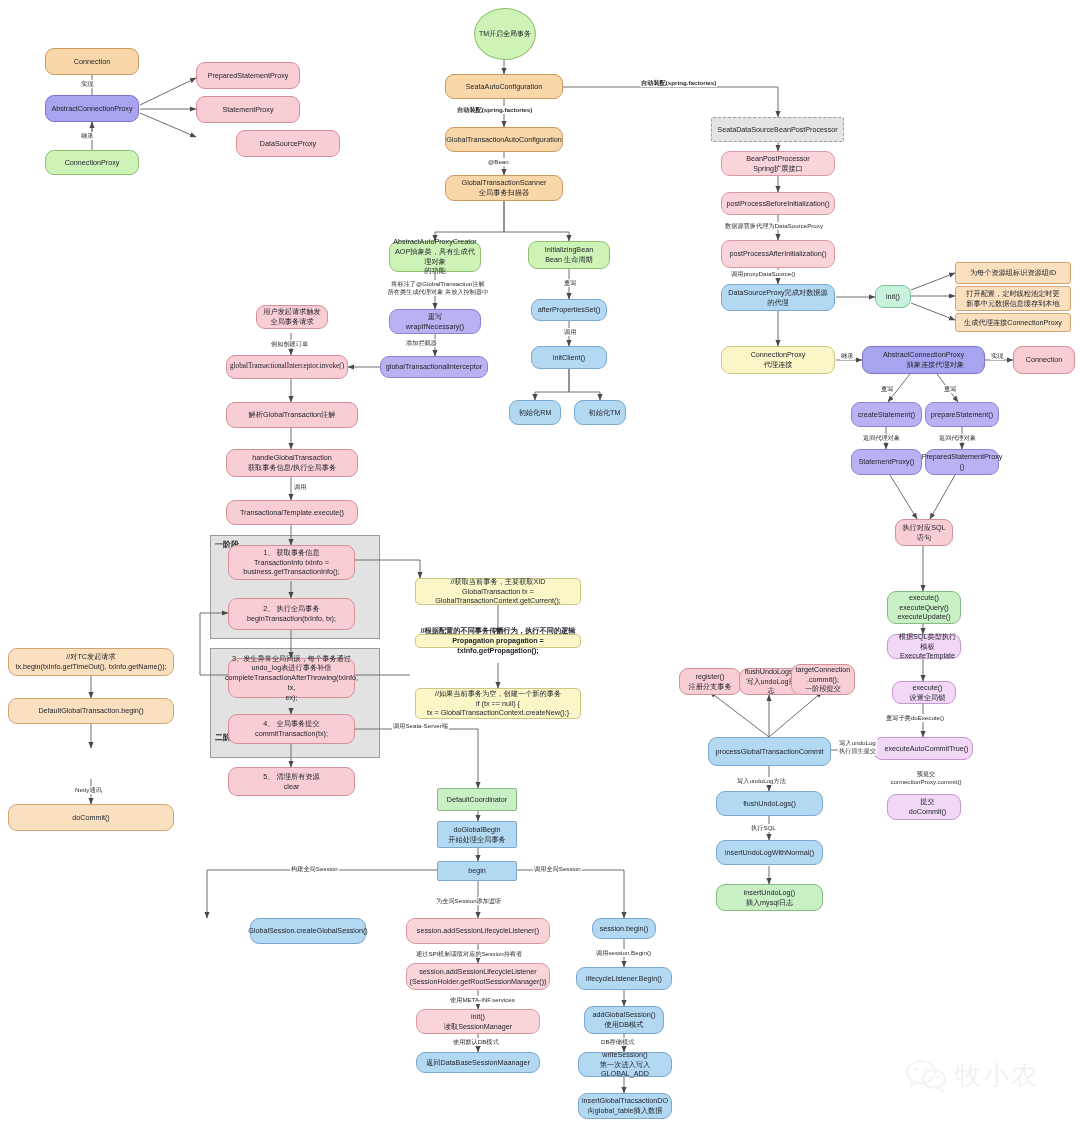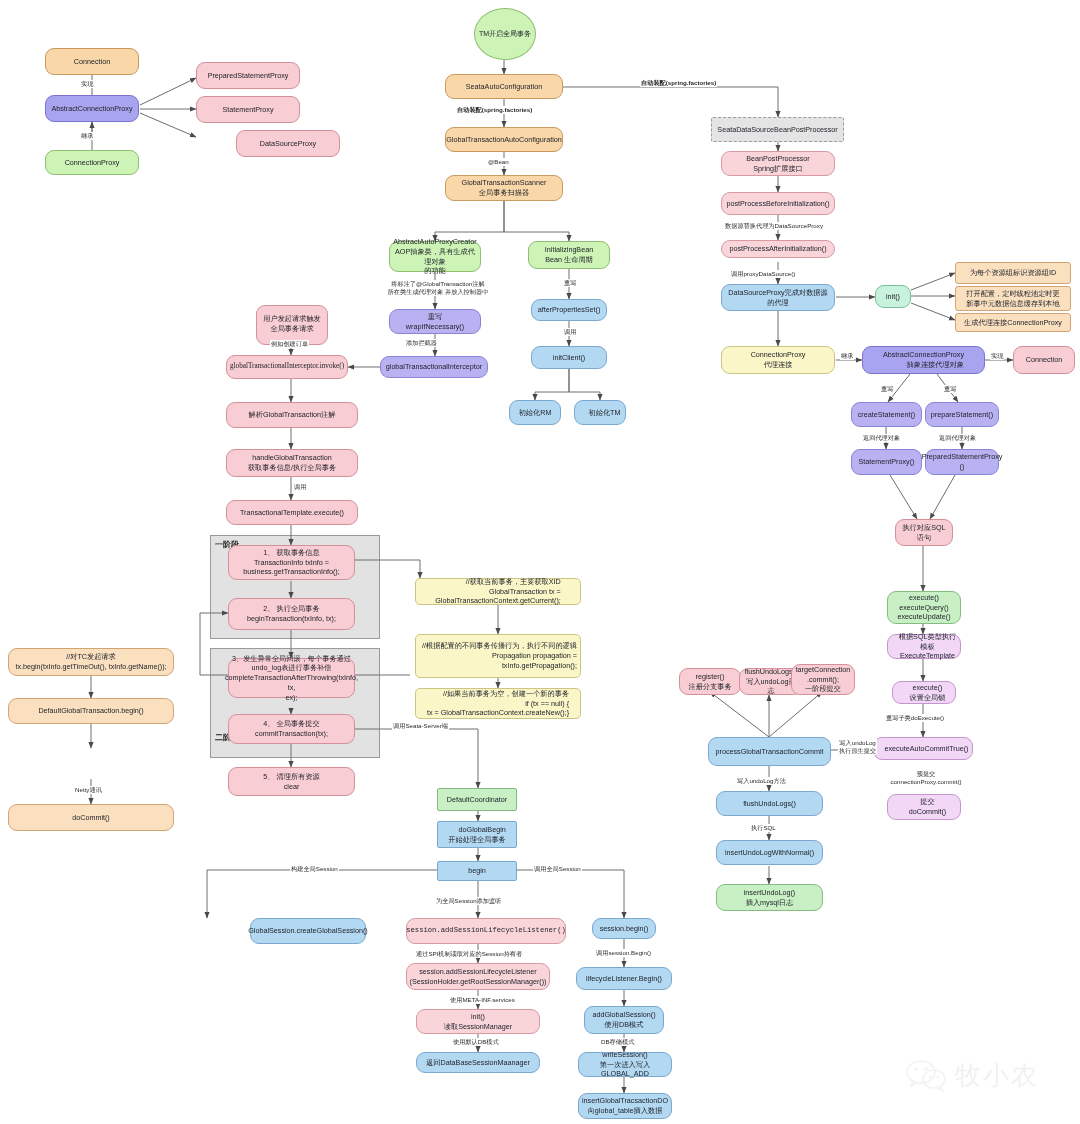--- a/index.html
+++ b/index.html
@@ -1,21 +1,21 @@
 <!DOCTYPE html>
 <html><head>
 <meta charset="utf-8">
 <style>
   html,body{margin:0;padding:0;background:#ffffff;}
   body{font-family:"Liberation Sans","DejaVu Sans",sans-serif;}
   #canvas{position:relative;width:1080px;height:1124px;overflow:hidden;background:#fff;}
   .node{position:absolute;box-sizing:border-box;display:flex;align-items:center;justify-content:center;text-align:center;
         border:1px solid #8a8a8a;border-radius:9px;font-size:7.2px;line-height:1.35;color:#20242b;padding:2px 3px;
         white-space:pre-line;}
-  .node.sq{border-radius:2px;text-align:right;}
+  .node.sq{border-radius:2px;}
   .node.ellipse{border-radius:50%;}
   .node.dashed{border-style:dashed;}
   .orange{background:#fad7a8;border-color:#c99a5e;}
   .orange2{background:#fbe0c0;border-color:#d3a472;}
   .pink{background:#f8cdd3;border-color:#d4919a;}
   .pink2{background:#f9d5da;border-color:#d79aa3;}
   .green{background:#cdf3b6;border-color:#8fbf70;}
   .green2{background:#c9f0c5;border-color:#85bb80;}
   .mint{background:#c9f2dd;border-color:#79bfa0;}
   .blue{background:#b3d8f2;border-color:#7aa8ce;}
@@ -172,21 +172,21 @@
   <div class="elabel" style="left:405px;top:339px;">添加拦截器</div>
   <div class="node violet" style="left:380px;top:356px;width:108px;height:22px;">globalTransactionalInterceptor</div>
 
   <div class="elabel" style="left:563px;top:279px;">重写</div>
   <div class="node blue" style="left:531px;top:299px;width:76px;height:22px;">afterPropertiesSet()</div>
   <div class="elabel" style="left:563px;top:328px;">调用</div>
   <div class="node blue" style="left:531px;top:346px;width:76px;height:23px;">initClient()</div>
   <div class="node blue" style="left:509px;top:400px;width:52px;height:25px;">初始化RM</div>
   <div class="node blue" style="left:574px;top:400px;width:52px;height:25px;padding-left:12px;">初始化TM</div>
 
-  <div class="node pink" style="left:256px;top:305px;width:72px;height:40px;font-family:Liberation Serif, serif;">用户发起请求触发
+  <div class="node pink" style="left:256px;top:305px;width:72px;height:24px;">用户发起请求触发
 全局事务请求</div>
   <div class="elabel" style="left:270px;top:340px;">例如创建订单</div>
   <div class="node pink" style="left:226px;top:355px;width:122px;height:24px;font-family:Liberation Serif, serif;">globalTransactionalInterceptor.invoke()</div>
   <div class="node pink" style="left:226px;top:402px;width:132px;height:26px;">解析GlobalTransaction注解</div>
   <div class="node pink" style="left:226px;top:449px;width:132px;height:28px;">handleGlobalTransaction
 获取事务信息/执行全局事务</div>
   <div class="elabel" style="left:293px;top:483px;">调用</div>
   <div class="node pink" style="left:226px;top:500px;width:132px;height:25px;">TransactionalTemplate.execute()</div>
 
   <div class="node pink" style="left:228px;top:545px;width:127px;height:35px;">1、 获取事务信息
@@ -206,35 +206,35 @@
 
   <div class="node orange2" style="left:8px;top:648px;width:166px;height:28px;">//对TC发起请求
 tx.begin(txInfo.getTimeOut(), txInfo.getName());</div>
   <div class="node orange2" style="left:8px;top:698px;width:166px;height:26px;">DefaultGlobalTransaction.begin()</div>
   <div class="elabel" style="left:74px;top:786px;">Netty通讯</div>
   <div class="node orange2" style="left:8px;top:804px;width:166px;height:27px;">doCommit()</div>
 
   <div class="node yellow sq" style="left:415px;top:578px;width:166px;height:27px;border-radius:5px;">//获取当前事务，主要获取XID
 GlobalTransaction tx =
 GlobalTransactionContext.getCurrent();</div>
-  <div class="node yellow sq" style="left:415px;top:634px;width:166px;height:44px;border-radius:5px;">//根据配置的不同事务传播行为，执行不同的逻辑
+  <div class="node yellow sq" style="left:415px;top:634px;width:166px;height:14px;border-radius:5px;font-weight:bold;">//根据配置的不同事务传播行为，执行不同的逻辑
 Propagation propagation = txInfo.getPropagation();</div>
   <div class="node yellow sq" style="left:415px;top:688px;width:166px;height:31px;border-radius:5px;">//如果当前事务为空，创建一个新的事务
 if (tx == null) {
 tx = GlobalTransactionContext.createNew();}</div>
 
   <div class="node green2 sq" style="left:437px;top:788px;width:80px;height:23px;">DefaultCoordinator</div>
   <div class="node blue sq" style="left:437px;top:821px;width:80px;height:27px;">doGlobalBegin
 开始处理全局事务</div>
   <div class="node blue sq" style="left:437px;top:861px;width:80px;height:20px;">begin</div>
   <div class="elabel" style="left:290px;top:865px;">构建全局Session</div>
   <div class="elabel" style="left:533px;top:865px;">调用全局Session</div>
   <div class="node blue" style="left:250px;top:918px;width:116px;height:26px;">GlobalSession.createGlobalSession()</div>
   <div class="elabel" style="left:435px;top:897px;">为全局Session添加监听</div>
-  <div class="node pink2" style="left:406px;top:918px;width:160px;height:26px;font-family:Liberation Mono, monospace;">session.addSessionLifecycleListener()</div>
+  <div class="node pink2" style="left:406px;top:918px;width:144px;height:26px;">session.addSessionLifecycleListener()</div>
   <div class="elabel" style="left:415px;top:950px;">通过SPI机制读取对应的Session持有者</div>
   <div class="node pink2" style="left:406px;top:963px;width:144px;height:27px;">session.addSessionLifecycleListener
 (SessionHolder.getRootSessionManager())</div>
   <div class="elabel" style="left:449px;top:996px;">使用META-INF.services</div>
   <div class="node pink2" style="left:416px;top:1009px;width:124px;height:25px;">init()
 读取SessionManager</div>
   <div class="elabel" style="left:452px;top:1038px;">使用默认DB模式</div>
   <div class="node blue" style="left:416px;top:1052px;width:124px;height:21px;">返回DataBaseSessionMaanager</div>
 
   <div class="node blue" style="left:592px;top:918px;width:64px;height:21px;">session.begin()</div>
@@ -246,21 +246,21 @@
   <div class="node blue" style="left:578px;top:1052px;width:94px;height:25px;">writeSession()
 第一次进入写入GLOBAL_ADD</div>
   <div class="node blue" style="left:578px;top:1093px;width:94px;height:26px;">insertGlobalTracsactionDO
 向global_table插入数据</div>
 
   <div class="node gray dashed sq" style="left:711px;top:117px;width:133px;height:25px;">SeataDataSourceBeanPostProcessor</div>
   <div class="node pink2" style="left:721px;top:151px;width:114px;height:25px;">BeanPostProcessor
 Spring扩展接口</div>
   <div class="node pink2" style="left:721px;top:192px;width:114px;height:23px;">postProcessBeforeInitialization()</div>
   <div class="elabel" style="left:724px;top:222px;">数据源替换代理为DataSourceProxy</div>
-  <div class="node pink2" style="left:721px;top:240px;width:114px;height:18px;">postProcessAfterInitialization()</div>
+  <div class="node pink2" style="left:721px;top:240px;width:114px;height:28px;">postProcessAfterInitialization()</div>
   <div class="elabel" style="left:730px;top:270px;">调用proxyDataSource()</div>
   <div class="node blue" style="left:721px;top:284px;width:114px;height:27px;">DataSourceProxy完成对数据源的代理</div>
   <div class="node mint" style="left:875px;top:285px;width:36px;height:23px;">init()</div>
   <div class="node orange2 sq" style="left:955px;top:262px;width:116px;height:22px;border-radius:3px;">为每个资源组标识资源组ID</div>
   <div class="node orange2 sq" style="left:955px;top:286px;width:116px;height:25px;border-radius:3px;">打开配置，定时线程池定时更
 新事中元数据信息缓存到本地</div>
   <div class="node orange2 sq" style="left:955px;top:313px;width:116px;height:19px;border-radius:3px;">生成代理连接ConnectionProxy</div>
 
   <div class="node yellow" style="left:721px;top:346px;width:114px;height:28px;">ConnectionProxy
 代理连接</div>

